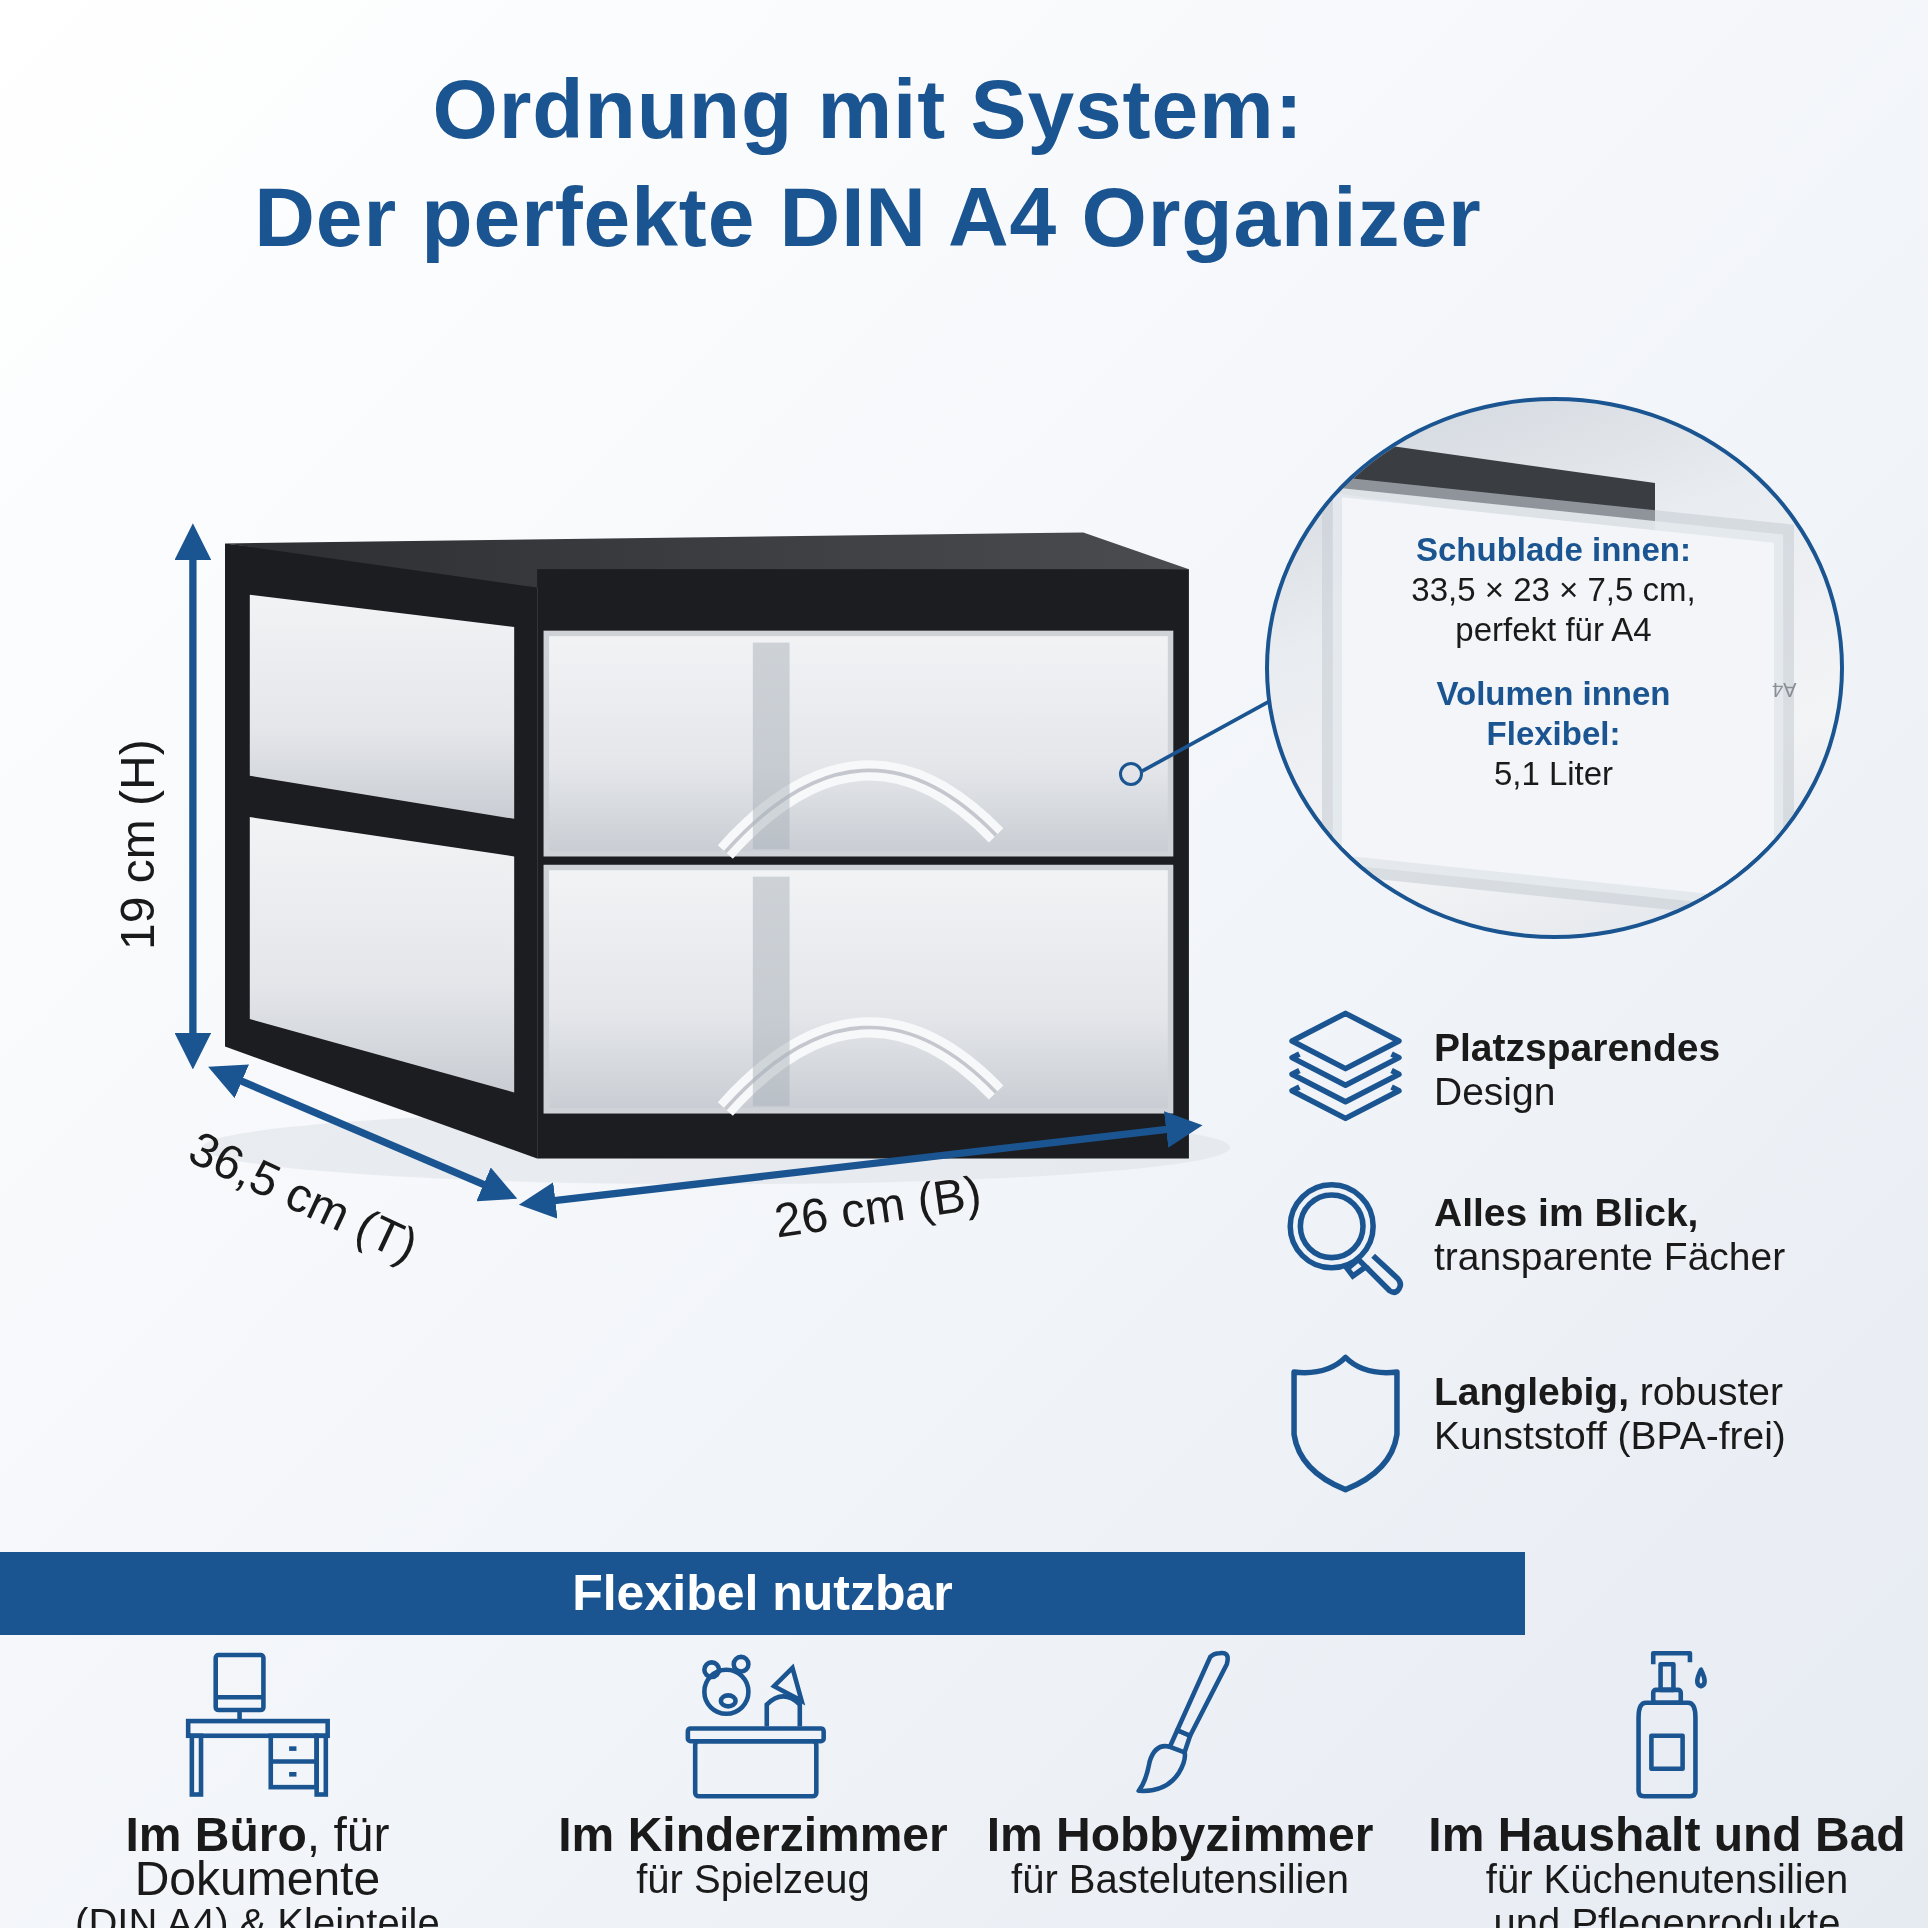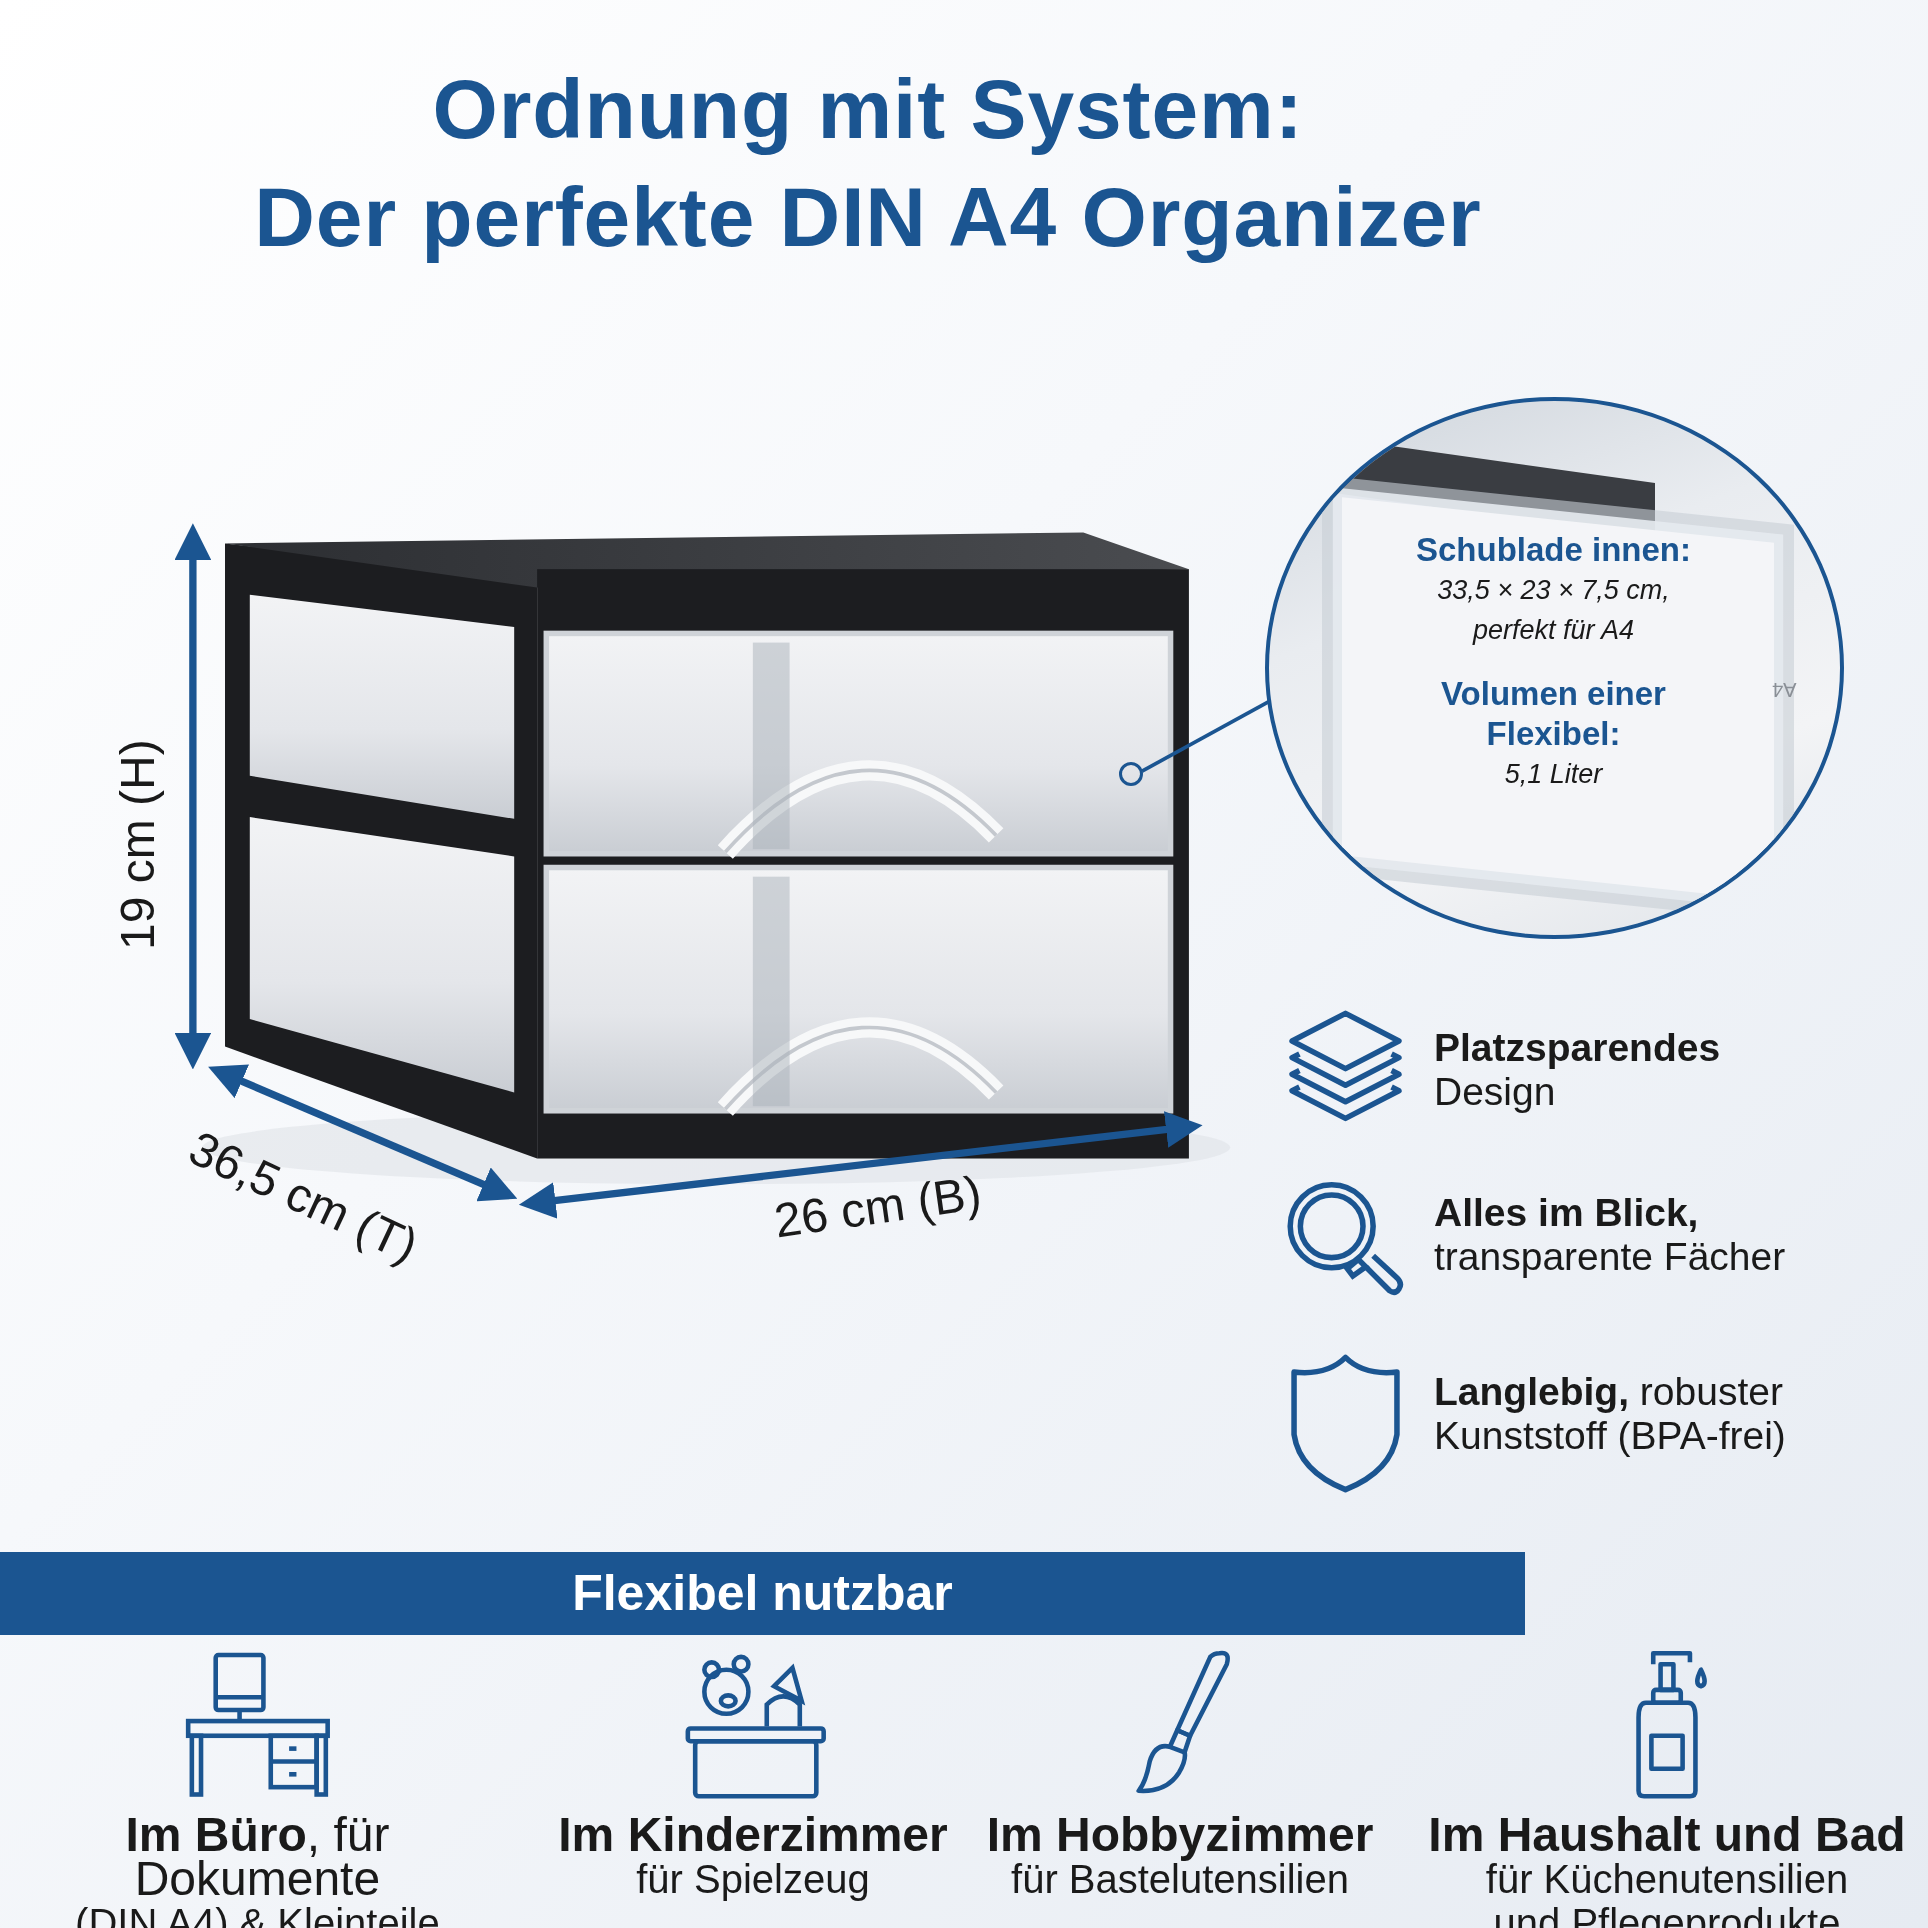--- a/index.html
+++ b/index.html
@@ -35,21 +35,21 @@
     box-shadow: 0 0 0 9.2px rgba(230,234,240,0.9), 0 0 0 20px rgba(200,206,214,0.6);
   }
   .callout .drawer-dark {
     position: absolute; left: 0; top: 55px; width: 386px; height: 55px; background: #3a3d42;
     transform: skewY(8deg);
   }
   .callout-text {
     position: absolute; left: 0; top: 129px; width: 569px; text-align: center; line-height: 40px;
   }
   .callout-text .bold { color: #1b5591; font-weight: bold; font-size: 33px; }
-  .callout-text .reg { color: #1a1a1a; font-size: 27px; font-style: italic; }
+  .callout-text .reg { color: #1a1a1a; font-size: 33px; }
   .callout-text .gap { height: 24px; }
   .a4-mark {
     position: absolute; left: 1772px; top: 678px; font-size: 20px; color: #8a8f96;
     transform: rotate(180deg);
   }
   .connector-dot {
     position: absolute; left: 1119px; top: 762px; width: 24px; height: 24px;
     border: 3.7px solid #1b5591; border-radius: 50%;
   }
 
@@ -132,21 +132,21 @@
 <div class="dim-label dim-b">26 cm (B)</div>
 
 <div class="callout">
   <div class="drawer-dark"></div>
   <div class="paper"></div>
   <div class="callout-text">
     <div class="bold">Schublade innen:</div>
     <div class="reg">33,5 × 23 × 7,5 cm,</div>
     <div class="reg">perfekt für A4</div>
     <div class="gap"></div>
-    <div class="bold">Volumen einer</div>
+    <div class="bold">Volumen innen</div>
     <div class="bold">Flexibel:</div>
     <div class="reg">5,1 Liter</div>
   </div>
 </div>
 <div class="a4-mark">A4</div>
 
 <div class="features">
   <div class="feature" style="top:0px;">
     <svg class="icon" viewBox="0 0 140 140" fill="none" stroke="#1b5591" stroke-width="6" stroke-linejoin="round">
       <path d="M70,8 L128,38 L70,68 L12,38 Z"></path>

